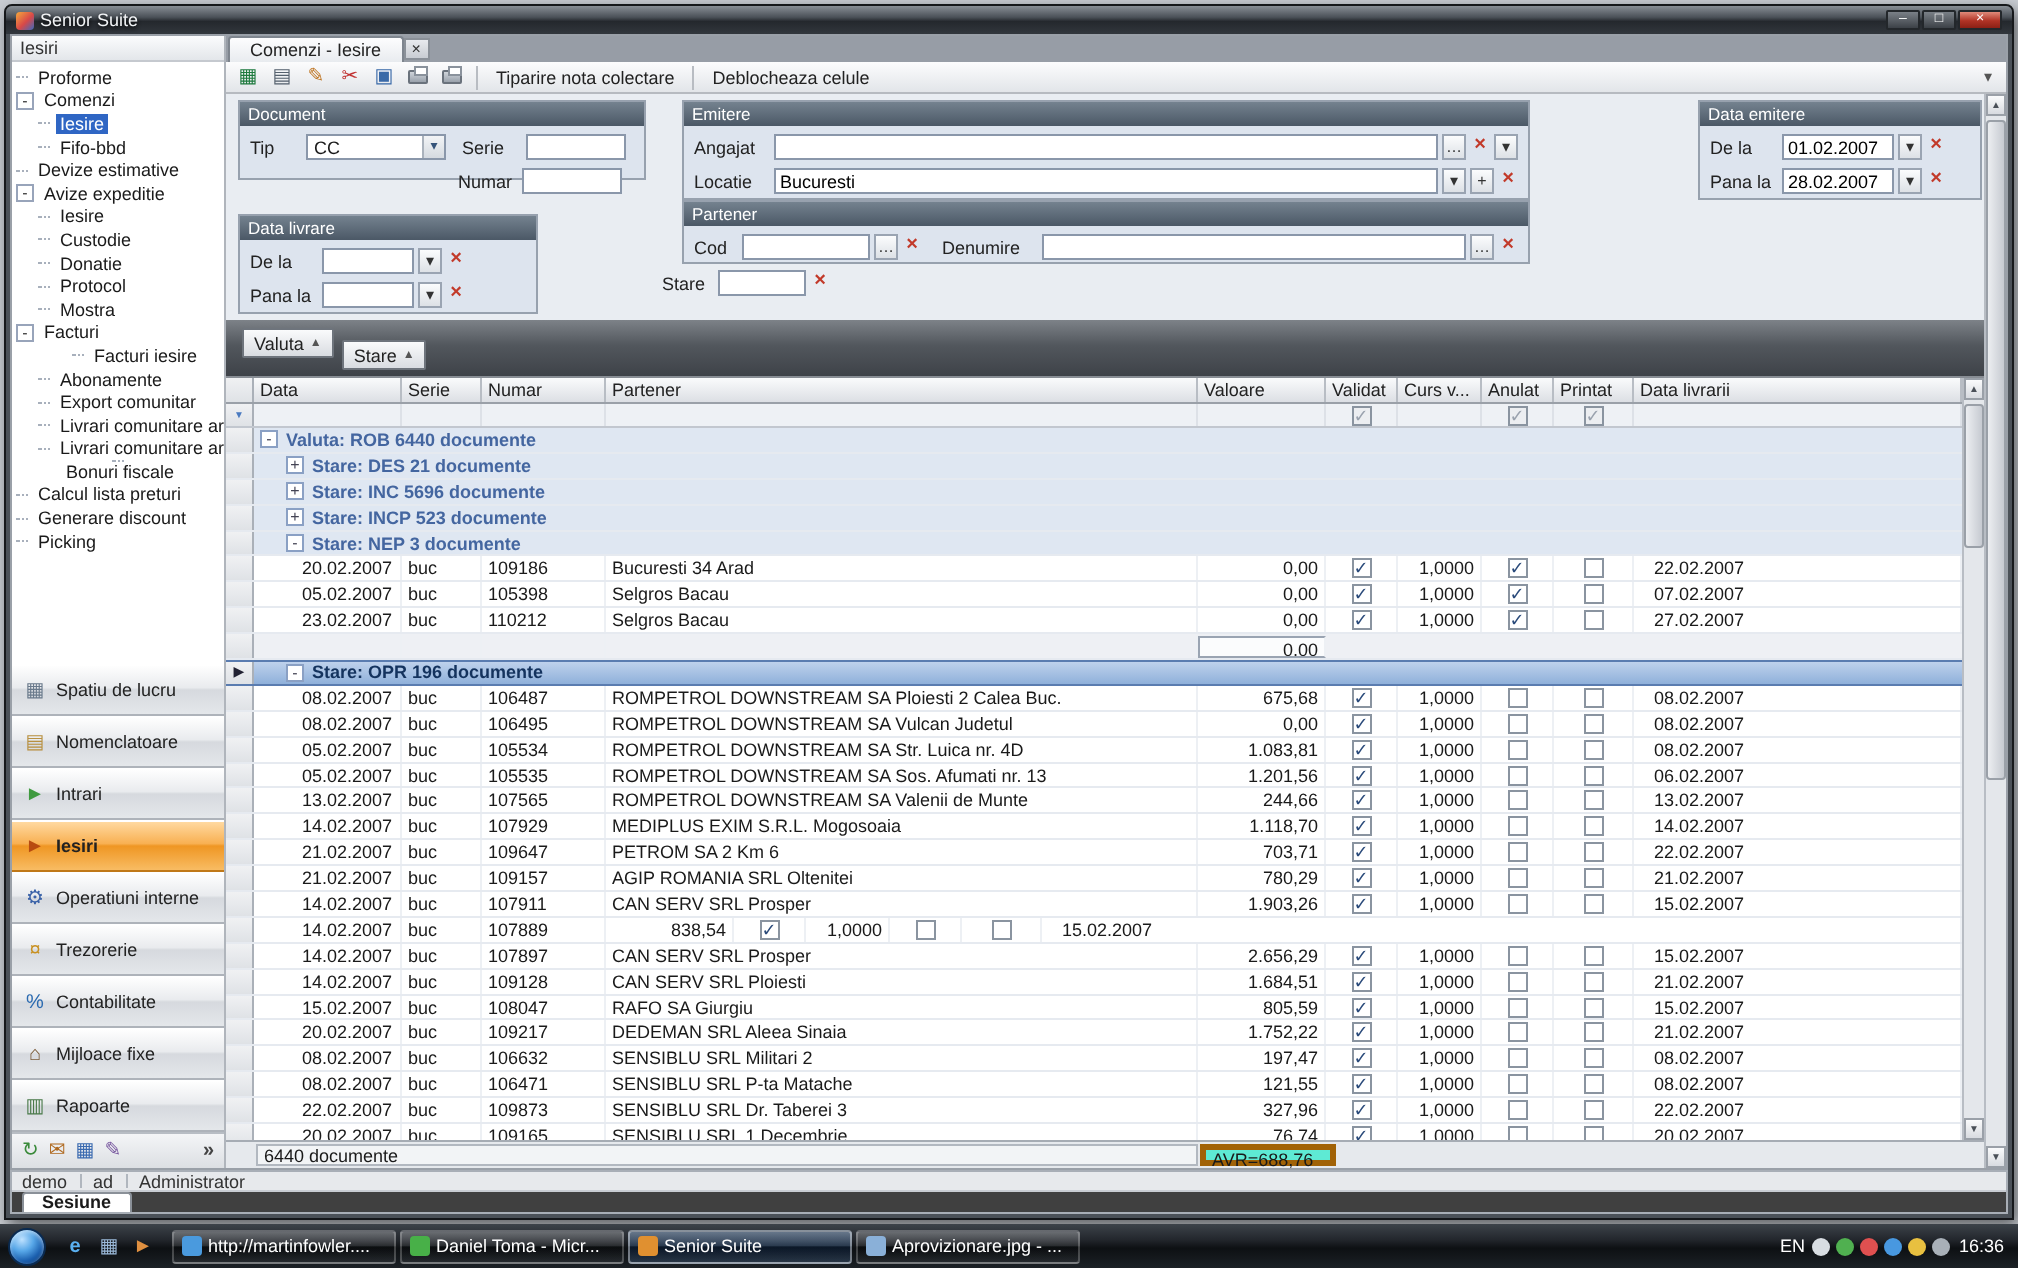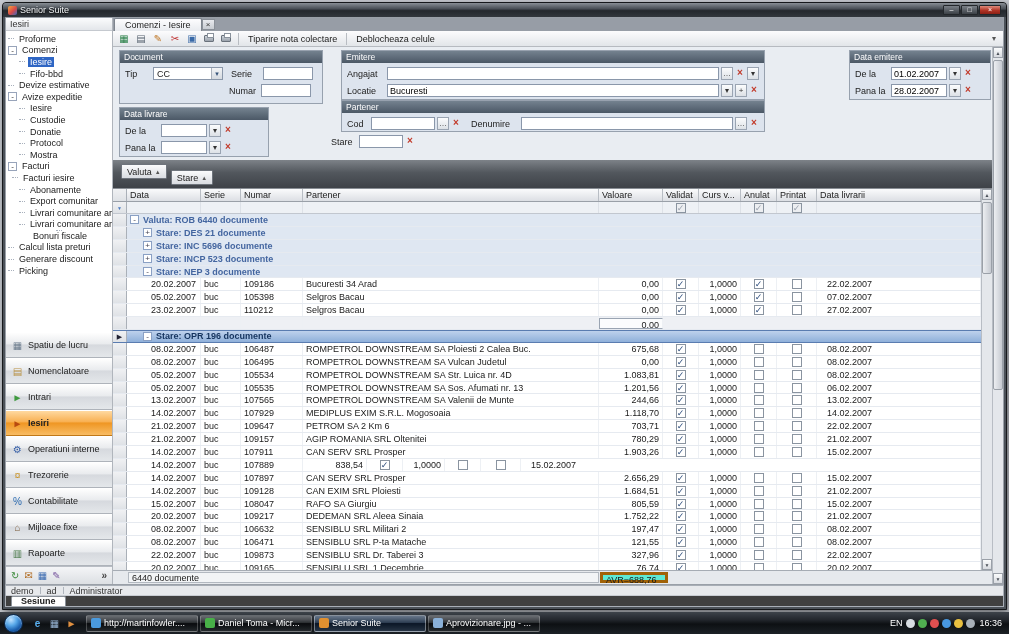--- a/index.html
+++ b/index.html
@@ -52,21 +52,21 @@
 .frow{height:17px;display:flex;align-items:center;gap:2px;padding:0 2px}
 .flabel{color:#222;flex:none}
 .fin{height:13px;border:1px solid #8a97aa;background:#fff;font:inherit;font-size:9px;padding:0 2px;min-width:0}
 .fflex{flex:1}
 .combo{display:inline-flex;height:13px;border:1px solid #8a97aa;background:#fff;align-items:stretch}
 .cval{flex:1;padding:0 3px;line-height:12px}
 .ddi{width:11px;flex:none;background:linear-gradient(#f2f4f6,#d5dae0);border-left:1px solid #aab2bc;font-size:7px;line-height:12px;text-align:center;color:#36547a}
 .mini{width:12px;height:13px;flex:none;border:1px solid #9aa4b2;background:linear-gradient(#fbfcfd,#dde1e6);font-size:8px;line-height:11px;text-align:center;color:#333}
 .mini.clear{border:none;background:none;color:#c23a2a;font-weight:bold;font-size:10px;width:10px}
 .w22{width:22px}.w26{width:26px}.w30{width:30px}.w34{width:34px}.w38{width:38px}.w44{width:44px}.w46{width:46px}.w48{width:48px}.w50{width:50px}.w56{width:56px}.w64{width:64px}.w70{width:70px}.sp102{width:102px;flex:none}
-.p-document{left:6px;top:3px;width:204px;height:54px}
+.p-document{left:6px;top:3px;width:204px;height:40px}
 .p-emitere{left:228px;top:3px;width:424px;height:50px}
 .p-dataemitere{left:736px;top:3px;width:142px;height:50px}
 .p-partener{left:228px;top:53px;width:424px;height:32px}
 .p-datalivrare{left:6px;top:60px;width:150px;height:50px}
 .stare-field{position:absolute;left:218px;top:88px;display:flex;align-items:center;gap:2px}
 
 .groupbar{height:28px;flex:none;background:linear-gradient(#7d8288,#52575d 45%,#3e4248);display:flex;align-items:flex-start;padding:4px 0 0 8px}
 .gbtn{height:15px;display:inline-flex;align-items:center;gap:3px;padding:0 5px;background:linear-gradient(#fafbfc,#d9dce1);border:1px solid #6e747c;border-radius:1px;color:#222}
 .gbtn.g2{margin-left:4px;margin-top:6px}
 .sortarrow{font-size:6px;color:#555}
@@ -188,21 +188,21 @@
               <span class="tlbl">Protocol</span>
             </div>
             <div class="tree-row" style="padding-left: 13px;">
               <span class="tdash"></span>
               <span class="tlbl">Mostra</span>
             </div>
             <div class="tree-row" style="padding-left: 2px;">
               <span class="tbox">-</span>
               <span class="tlbl">Facturi</span>
             </div>
-            <div class="tree-row" style="padding-left: 6px; text-align: center;">
+            <div class="tree-row" style="padding-left: 30px; text-align: center;">
               <span class="tdash"></span>
               <span class="tlbl">Facturi iesire</span>
             </div>
             <div class="tree-row" style="padding-left: 13px;">
               <span class="tdash"></span>
               <span class="tlbl">Abonamente</span>
             </div>
             <div class="tree-row" style="padding-left: 13px;">
               <span class="tdash"></span>
               <span class="tlbl">Export comunitar</span>
@@ -769,21 +769,21 @@
                         <span class="gc c-printat ck">
                           <span class="cb"></span>
                         </span>
                         <span class="gc c-livr">15.02.2007</span>
                       </div>
                       <div class="grow datarow">
                         <span class="ind"></span>
                         <span class="gc c-data indent">14.02.2007</span>
                         <span class="gc c-serie">buc</span>
                         <span class="gc c-numar">109128</span>
-                        <span class="gc c-part">CAN EXIM SRL Ploiesti</span>
+                        <span class="gc c-part">CAN SERV SRL Ploiesti</span>
                         <span class="gc c-val">1.684,51</span>
                         <span class="gc c-validat ck">
                           <span class="cb on">✓</span>
                         </span>
                         <span class="gc c-curs">1,0000</span>
                         <span class="gc c-anulat ck">
                           <span class="cb"></span>
                         </span>
                         <span class="gc c-printat ck">
                           <span class="cb"></span>

